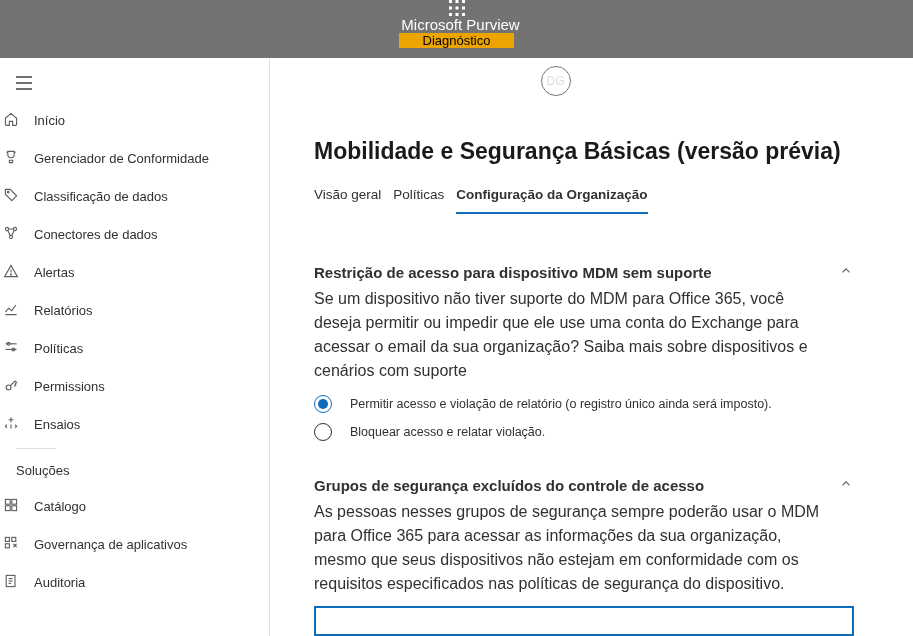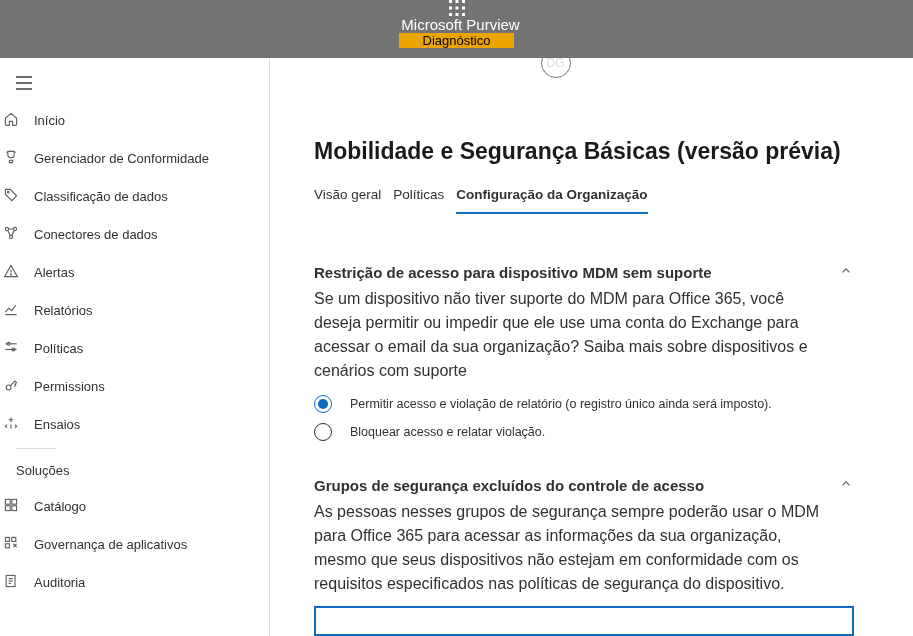--- a/index.html
+++ b/index.html
@@ -3,21 +3,21 @@
 <meta charset="utf-8">
 <style>
   * { box-sizing: border-box; margin: 0; padding: 0; }
   body { font-family: "Segoe UI", Arial, sans-serif; font-size: 13px; color: #323130; background: #fff; width: 913px; height: 636px; overflow: hidden; }
   
   .topbar { height: 58px; background: #737373; display: flex; align-items: center; color: #fff; flex-direction: column; }
   .waffle { width: 48px; height: 48px; display: flex; align-items: center; justify-content: center; cursor: pointer; }
   .brand { font-size: 15px; font-weight: 500; margin-left: 8px; }
   .top-spacer { flex: 1; }
   .diag-btn { background: #eca400; color: #000; height: 48px; padding: 0 24px; font-size: 13px; border: none; display: flex; align-items: center; cursor: pointer; }
-  .top-icons { display: flex; align-items: flex-start; gap: 12px; margin-left: 30px; }
+  .top-icons { display: flex; align-items: flex-end; gap: 12px; margin-left: 30px; }
   .top-ico { width: 44px; height: 48px; display: flex; align-items: center; justify-content: center; cursor: pointer; color: #fff; }
   .avatar { width: 30px; height: 30px; border-radius: 50%; border: 1px solid #777; display: flex; align-items: center; justify-content: center; font-size: 12px; color: #ddd; margin: 0 10px; cursor: pointer; }
   
   .layout { display: flex; height: calc(636px - 48px); }
   
   .sidebar { width: 270px; border-right: 1px solid #e1dfdd; padding-top: 8px; position: relative; }
   .hamburger { padding: 10px 16px; cursor: pointer; }
   .nav-item { display: flex; align-items: flex-end; padding: 10px 2px; cursor: pointer; font-size: 13px; color: #323130; }
   .nav-ico { width: 18px; height: 18px; margin-right: 14px; display: flex; align-items: center; justify-content: center; color: #605e5c; }
   .nav-sep { border: none; border-top: 1px solid #e1dfdd; margin: 6px 16px 8px 16px; width: 40px; }

